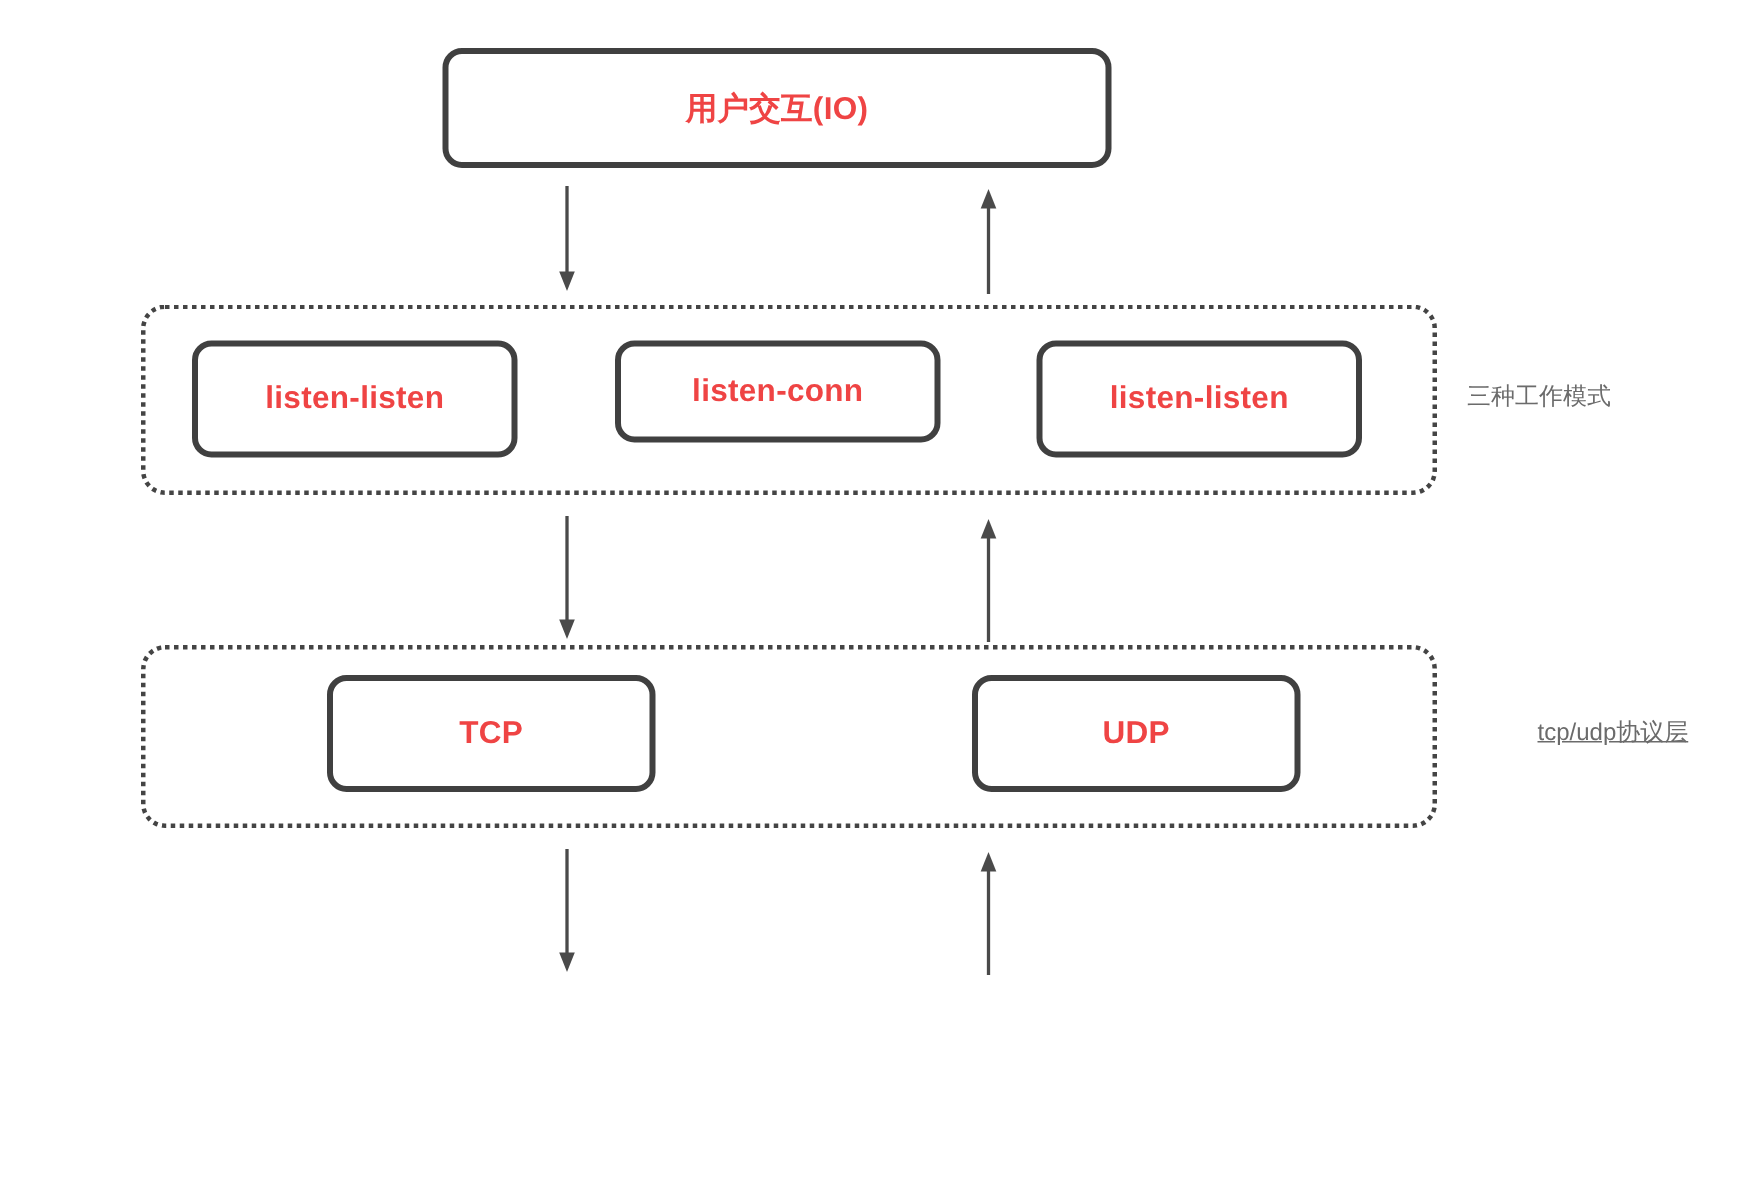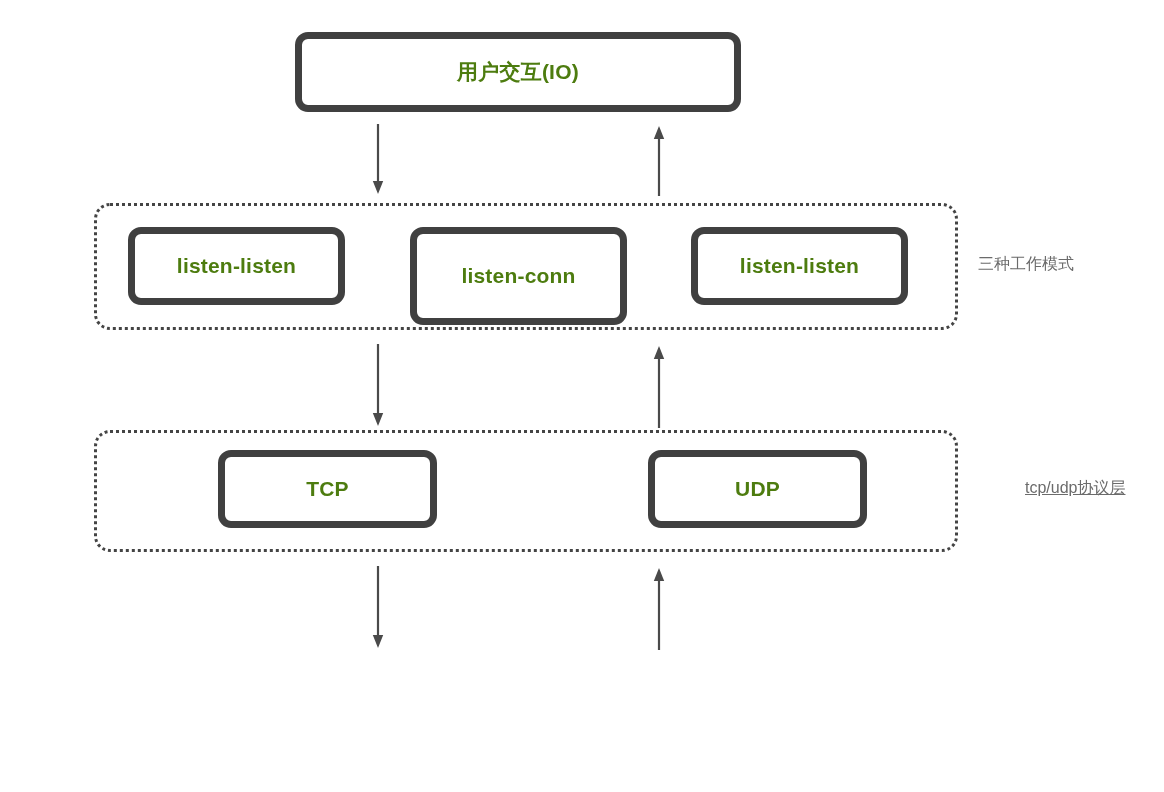--- a/index.html
+++ b/index.html
@@ -21,27 +21,27 @@
     left: 0;
     top: 0;
     width: 1164px;
     height: 792px;
   }
 
   
   .node {
     position: absolute;
     box-sizing: border-box;
-    border: 7px solid #404040;
+    border: 4px solid #404040;
     border-radius: 13px;
     background: #ffffff;
     display: flex;
     align-items: center;
     justify-content: center;
-    color: #4d7c0f;
+    color: #ef4444;
     font-weight: bold;
     letter-spacing: 0.2px;
     user-select: none;
   }
 
   .node.cn {
     font-size: 21px;
     font-weight: bold;
   }
   .node.en {
@@ -99,21 +99,21 @@
       <polygon points="10,2 4.8,15 15.2,15" fill="#4a4a4a"></polygon>
     </svg>
   </div>
 
   <div class="group" style="left:94px; top:203px; width:864px; height:127px;"></div>
 
   <div class="node en" style="left:128px; top:227px; width:217px; height:78px;">
     <span>listen-listen</span>
   </div>
 
-  <div class="node en" style="left:410px; top:227px; width:217px; height:98px;">
+  <div class="node en" style="left:410px; top:227px; width:217px; height:68px;">
     <span>listen-conn</span>
   </div>
 
   <div class="node en" style="left:691px; top:227px; width:217px; height:78px;">
     <span>listen-listen</span>
   </div>
 
   <div class="side-label" style="left:978px; top:254px;">三种工作模式</div>
 
   <div class="arrow" style="left:368px; top:344px; width:20px; height:84px;">

